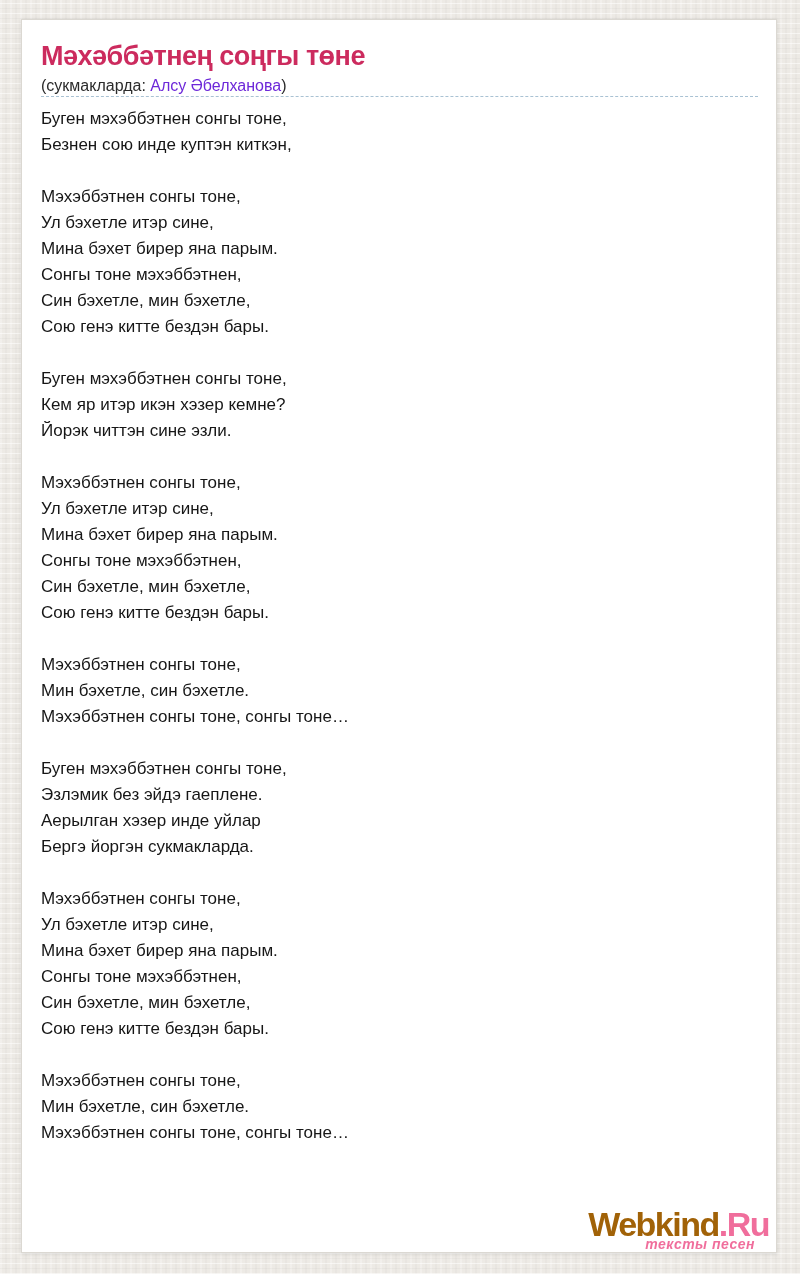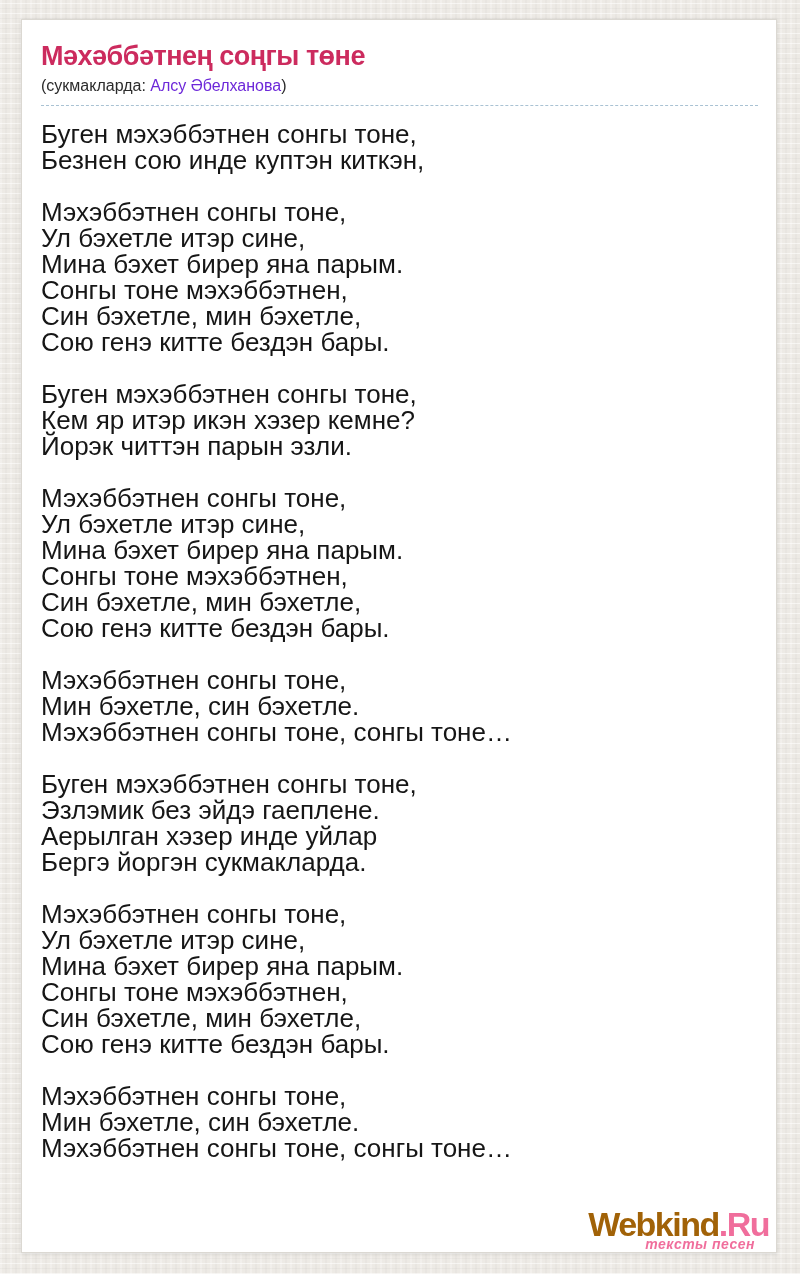--- a/index.html
+++ b/index.html
@@ -33,21 +33,20 @@
     height: 1234px;
     margin: 19px 23px 0 21px;
     background: #ffffff;
     border: 1px solid #dbd8d2;
     box-shadow: 0 1px 4px rgba(0,0,0,0.12);
     padding: 21px 18px 0 19px;
   }
 
   .song-header {
     border-bottom: 1px dashed #a9c2d3;
-    padding-bottom: 9px;
   }
 
   .song-title {
     font-size: 27px;
     font-weight: bold;
     line-height: 31px;
     color: #cc2b5e;
     letter-spacing: -0.5px;
   }
 
@@ -58,22 +57,22 @@
     color: #2b2b2b;
   }
 
   .performer-link {
     color: #6d28d9;
     text-decoration: none;
     cursor: pointer;
   }
 
   .lyrics {
-    margin-top: 15px;
-    font-size: 26px;
+    margin-top: 9px;
+    font-size: 17px;
     line-height: 26px;
     color: #161616;
   }
 
   .stanza { margin-bottom: 26px; }
 
   .logo {
     position: absolute;
     right: 7px;
     bottom: 1px;
@@ -123,21 +122,21 @@
         <div class="line">Мэхэббэтнен сонгы тоне,</div>
         <div class="line">Ул бэхетле итэр сине,</div>
         <div class="line">Мина бэхет бирер яна парым.</div>
         <div class="line">Сонгы тоне мэхэббэтнен,</div>
         <div class="line">Син бэхетле, мин бэхетле,</div>
         <div class="line">Сою генэ китте бездэн бары.</div>
       </div>
       <div class="stanza">
         <div class="line">Буген мэхэббэтнен сонгы тоне,</div>
         <div class="line">Кем яр итэр икэн хэзер кемне?</div>
-        <div class="line">Йорэк читтэн парын эзли.</div>
+        <div class="line">Йорэк читтэн сине эзли.</div>
       </div>
       <div class="stanza">
         <div class="line">Мэхэббэтнен сонгы тоне,</div>
         <div class="line">Ул бэхетле итэр сине,</div>
         <div class="line">Мина бэхет бирер яна парым.</div>
         <div class="line">Сонгы тоне мэхэббэтнен,</div>
         <div class="line">Син бэхетле, мин бэхетле,</div>
         <div class="line">Сою генэ китте бездэн бары.</div>
       </div>
       <div class="stanza">

